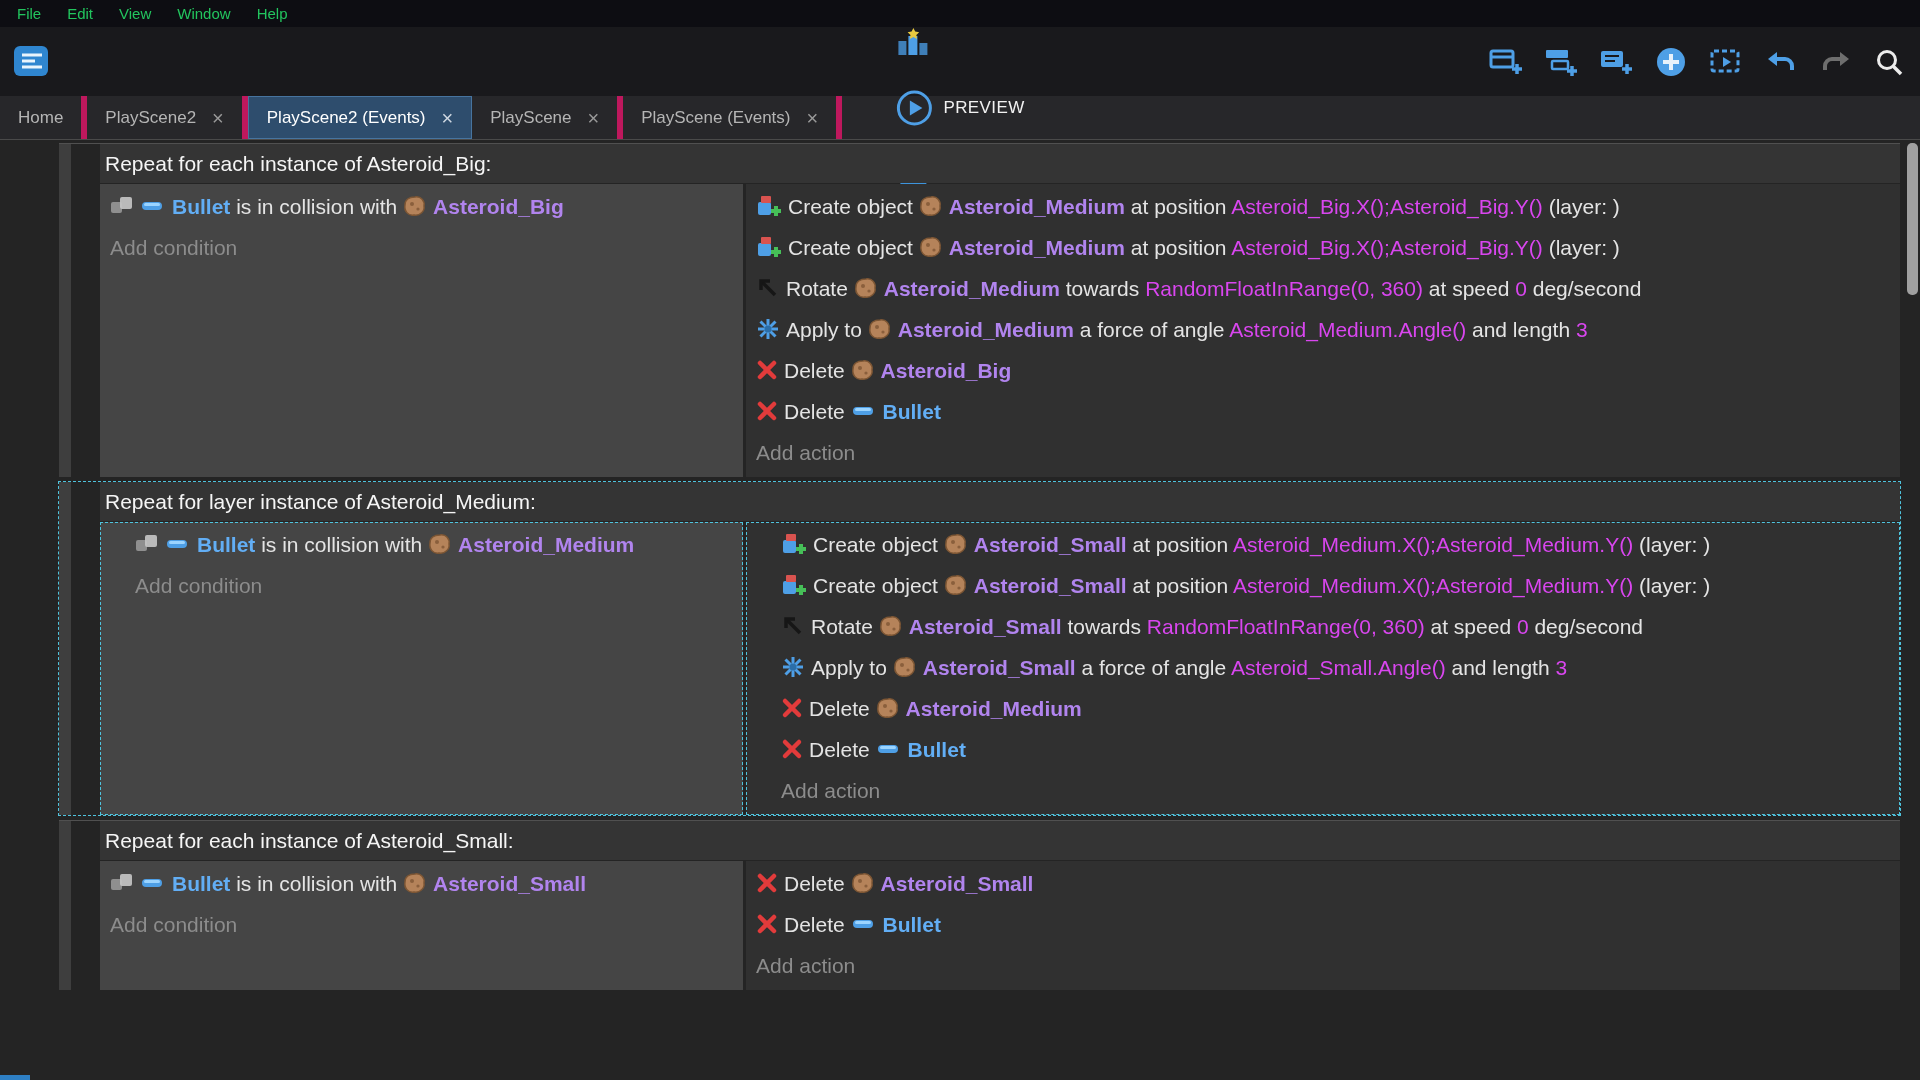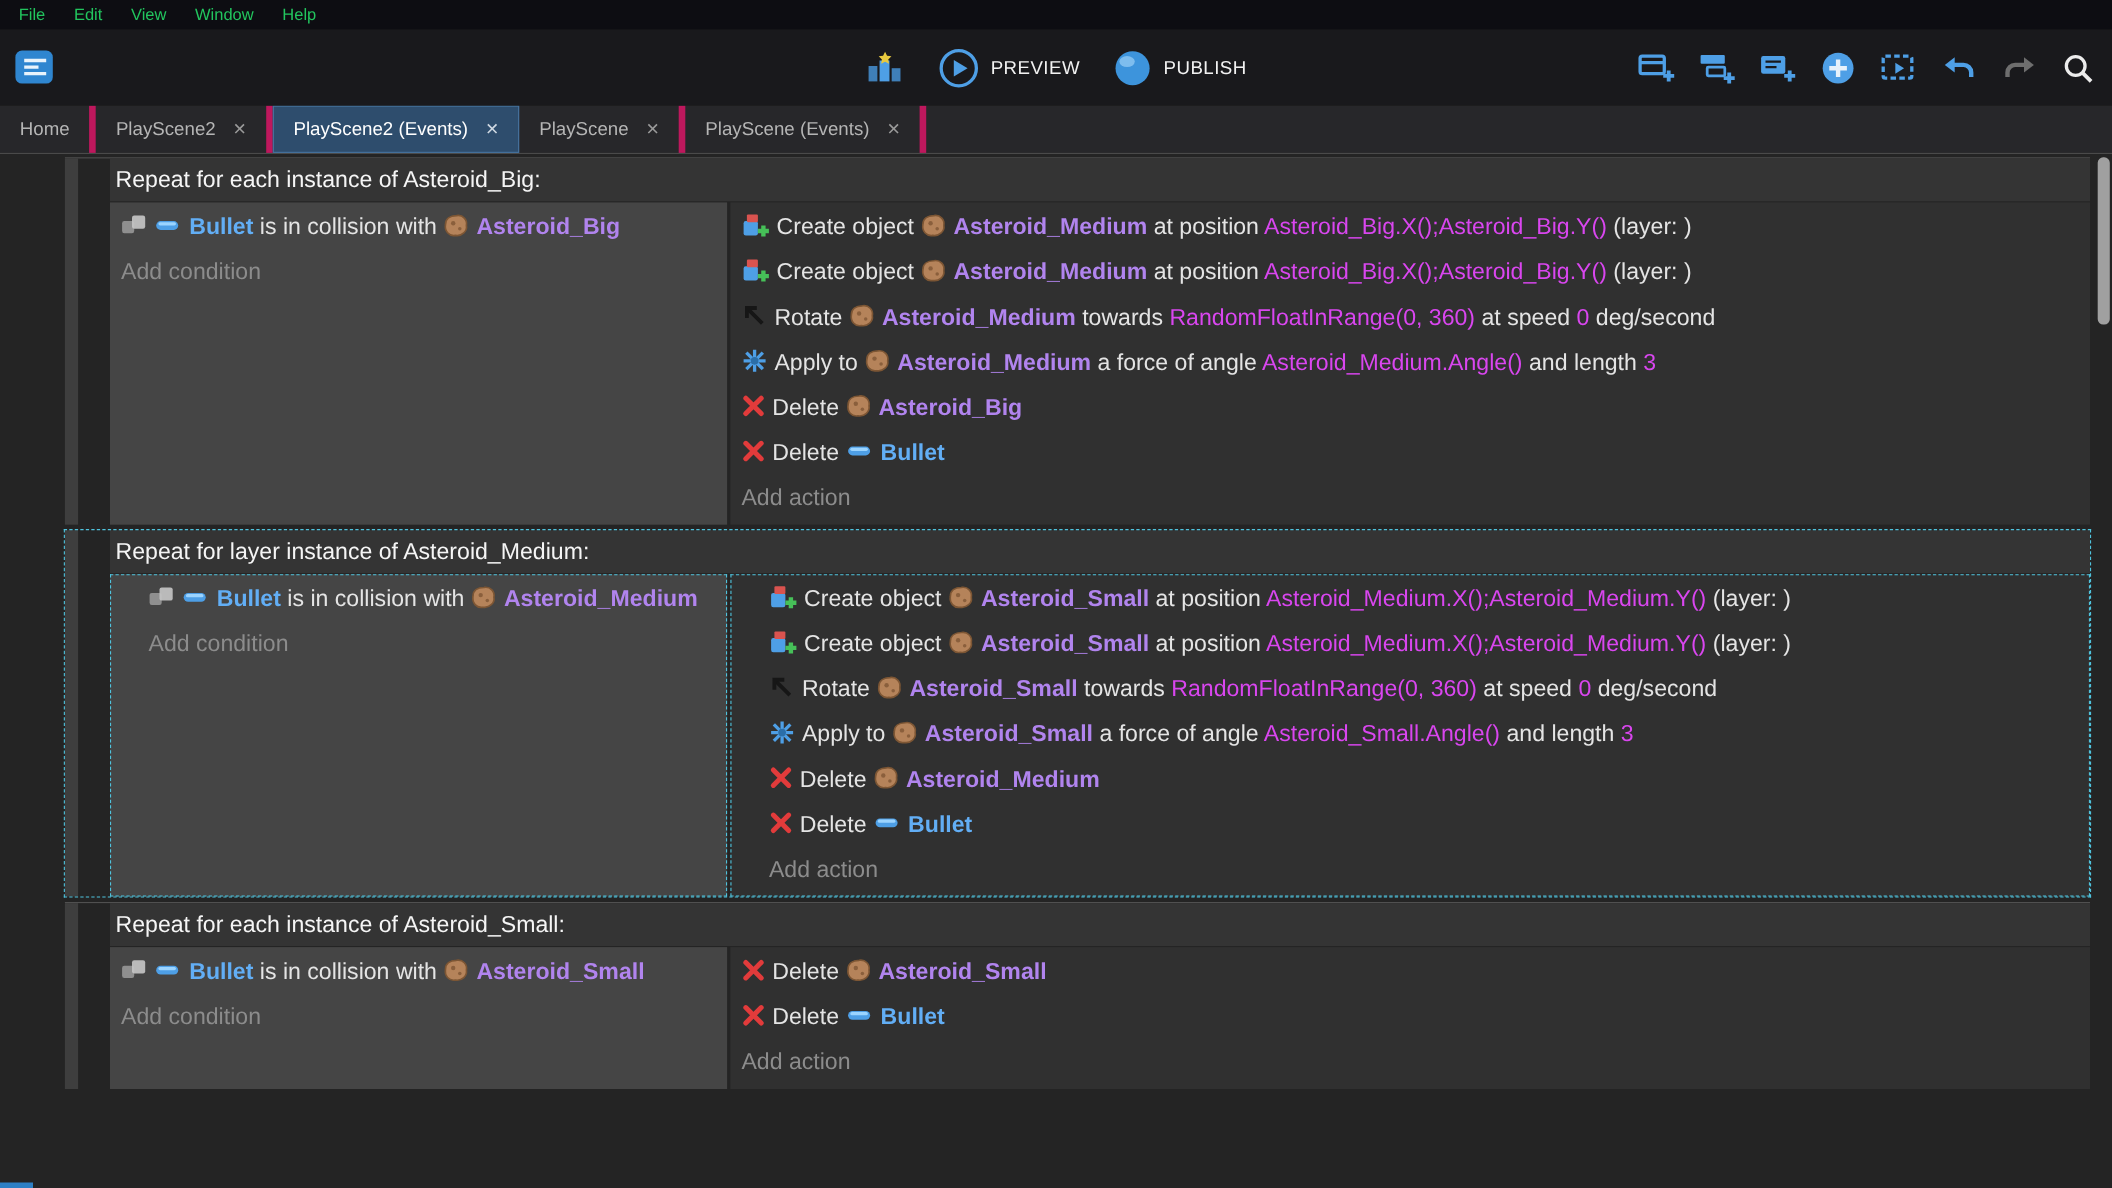--- a/index.html
+++ b/index.html
@@ -6,42 +6,42 @@
   html,body { width:1920px; height:1080px; background:#242424; font-family:"Liberation Sans", sans-serif; overflow:hidden; }
   body { position:relative; }
 
   
   .menubar { height:27px; background:#0d0d12; display:flex; align-items:stretch; padding-left:4px; }
   .menu-item { color:#22c55e; font-size:15px; display:flex; align-items:center; padding:0 13px; cursor:default; }
 
   
   .toolbar { height:69px; background:#19191c; display:flex; align-items:center; position:relative; }
   .logo { margin-left:12px; display:flex; align-items:center; }
-  .toolbar-center { position:absolute; left:50%; top:0; height:100%; transform:translateX(-50%); display:flex; gap:30px; }
+  .toolbar-center { position:absolute; left:50%; top:0; height:100%; transform:translateX(-50%); display:flex; gap:30px;flex-direction:column; }
   .tb-group { display:flex; align-items:center; gap:10px; }
   .tb-label { color:#f2f2f2; font-size:17px; letter-spacing:0.4px; }
   .toolbar-right { margin-left:auto; display:flex; align-items:center; gap:21px; padding-right:16px; }
   .tb-icon { display:flex; align-items:center; }
 
   
   .tabbar { height:44px; background:#27272a; display:flex; align-items:stretch; border-bottom:1px solid #4a4a4a; }
   .tab { display:flex; align-items:center; padding:0 18px; font-size:17px; color:#b5b5b5; border-right:6px solid #be185d; white-space:nowrap; }
   .tab.active { background:#2e4d6d; color:#ffffff; border:1px solid #47749f; }
   .tab-close { margin-left:16px; color:#9a9a9a; font-size:20px; line-height:1; }
   .tab.active .tab-close { color:#cfd8e2; }
 
   
   .events { position:absolute; top:141px; left:0; right:0; bottom:0; padding:2px 20px 0 59px; overflow:hidden; }
   .event { display:flex; margin-bottom:5px; border-top:1px solid #505050;gap:27px; }
   .event.selected { border-top:none; outline:1px dashed #4fc3dd; }
   .event-strip { width:12px; background:#3e3e3e; margin-right:2px; flex-shrink:0; }
   .event-main { flex:1; display:flex; flex-direction:column; min-width:0; }
   .event-header { height:39px; line-height:39px; background:#343434; color:#f5f5f5; font-size:21px; padding-left:5px; }
   .event-body { display:flex; flex:1; margin-top:1px; }
-  .cond-cell { width:561px; flex-shrink:0; background:#454545; margin-right:3px; padding:2px 10px 4px 10px; }
+  .cond-cell { width:643px; flex-shrink:0; background:#454545; margin-right:3px; padding:2px 10px 4px 10px; }
   .act-cell { flex:1; background:#303030; padding:2px 8px 4px 10px; min-width:0; }
   .event.selected .cond-cell, .event.selected .act-cell { outline:1px dashed #4fc3dd; outline-offset:-1px;padding-left:35px; }
 
   .ev-line { font-size:21px; line-height:41px; color:#e4e4e4; }
   .seg-plain { color:#e4e4e4; }
   .seg-object { color:#b184ee; font-weight:bold; }
   .seg-bullet { color:#62aef5; font-weight:bold; }
   .seg-expr { color:#d946ef; }
   .add-link { color:#8c8c8c; }
 

